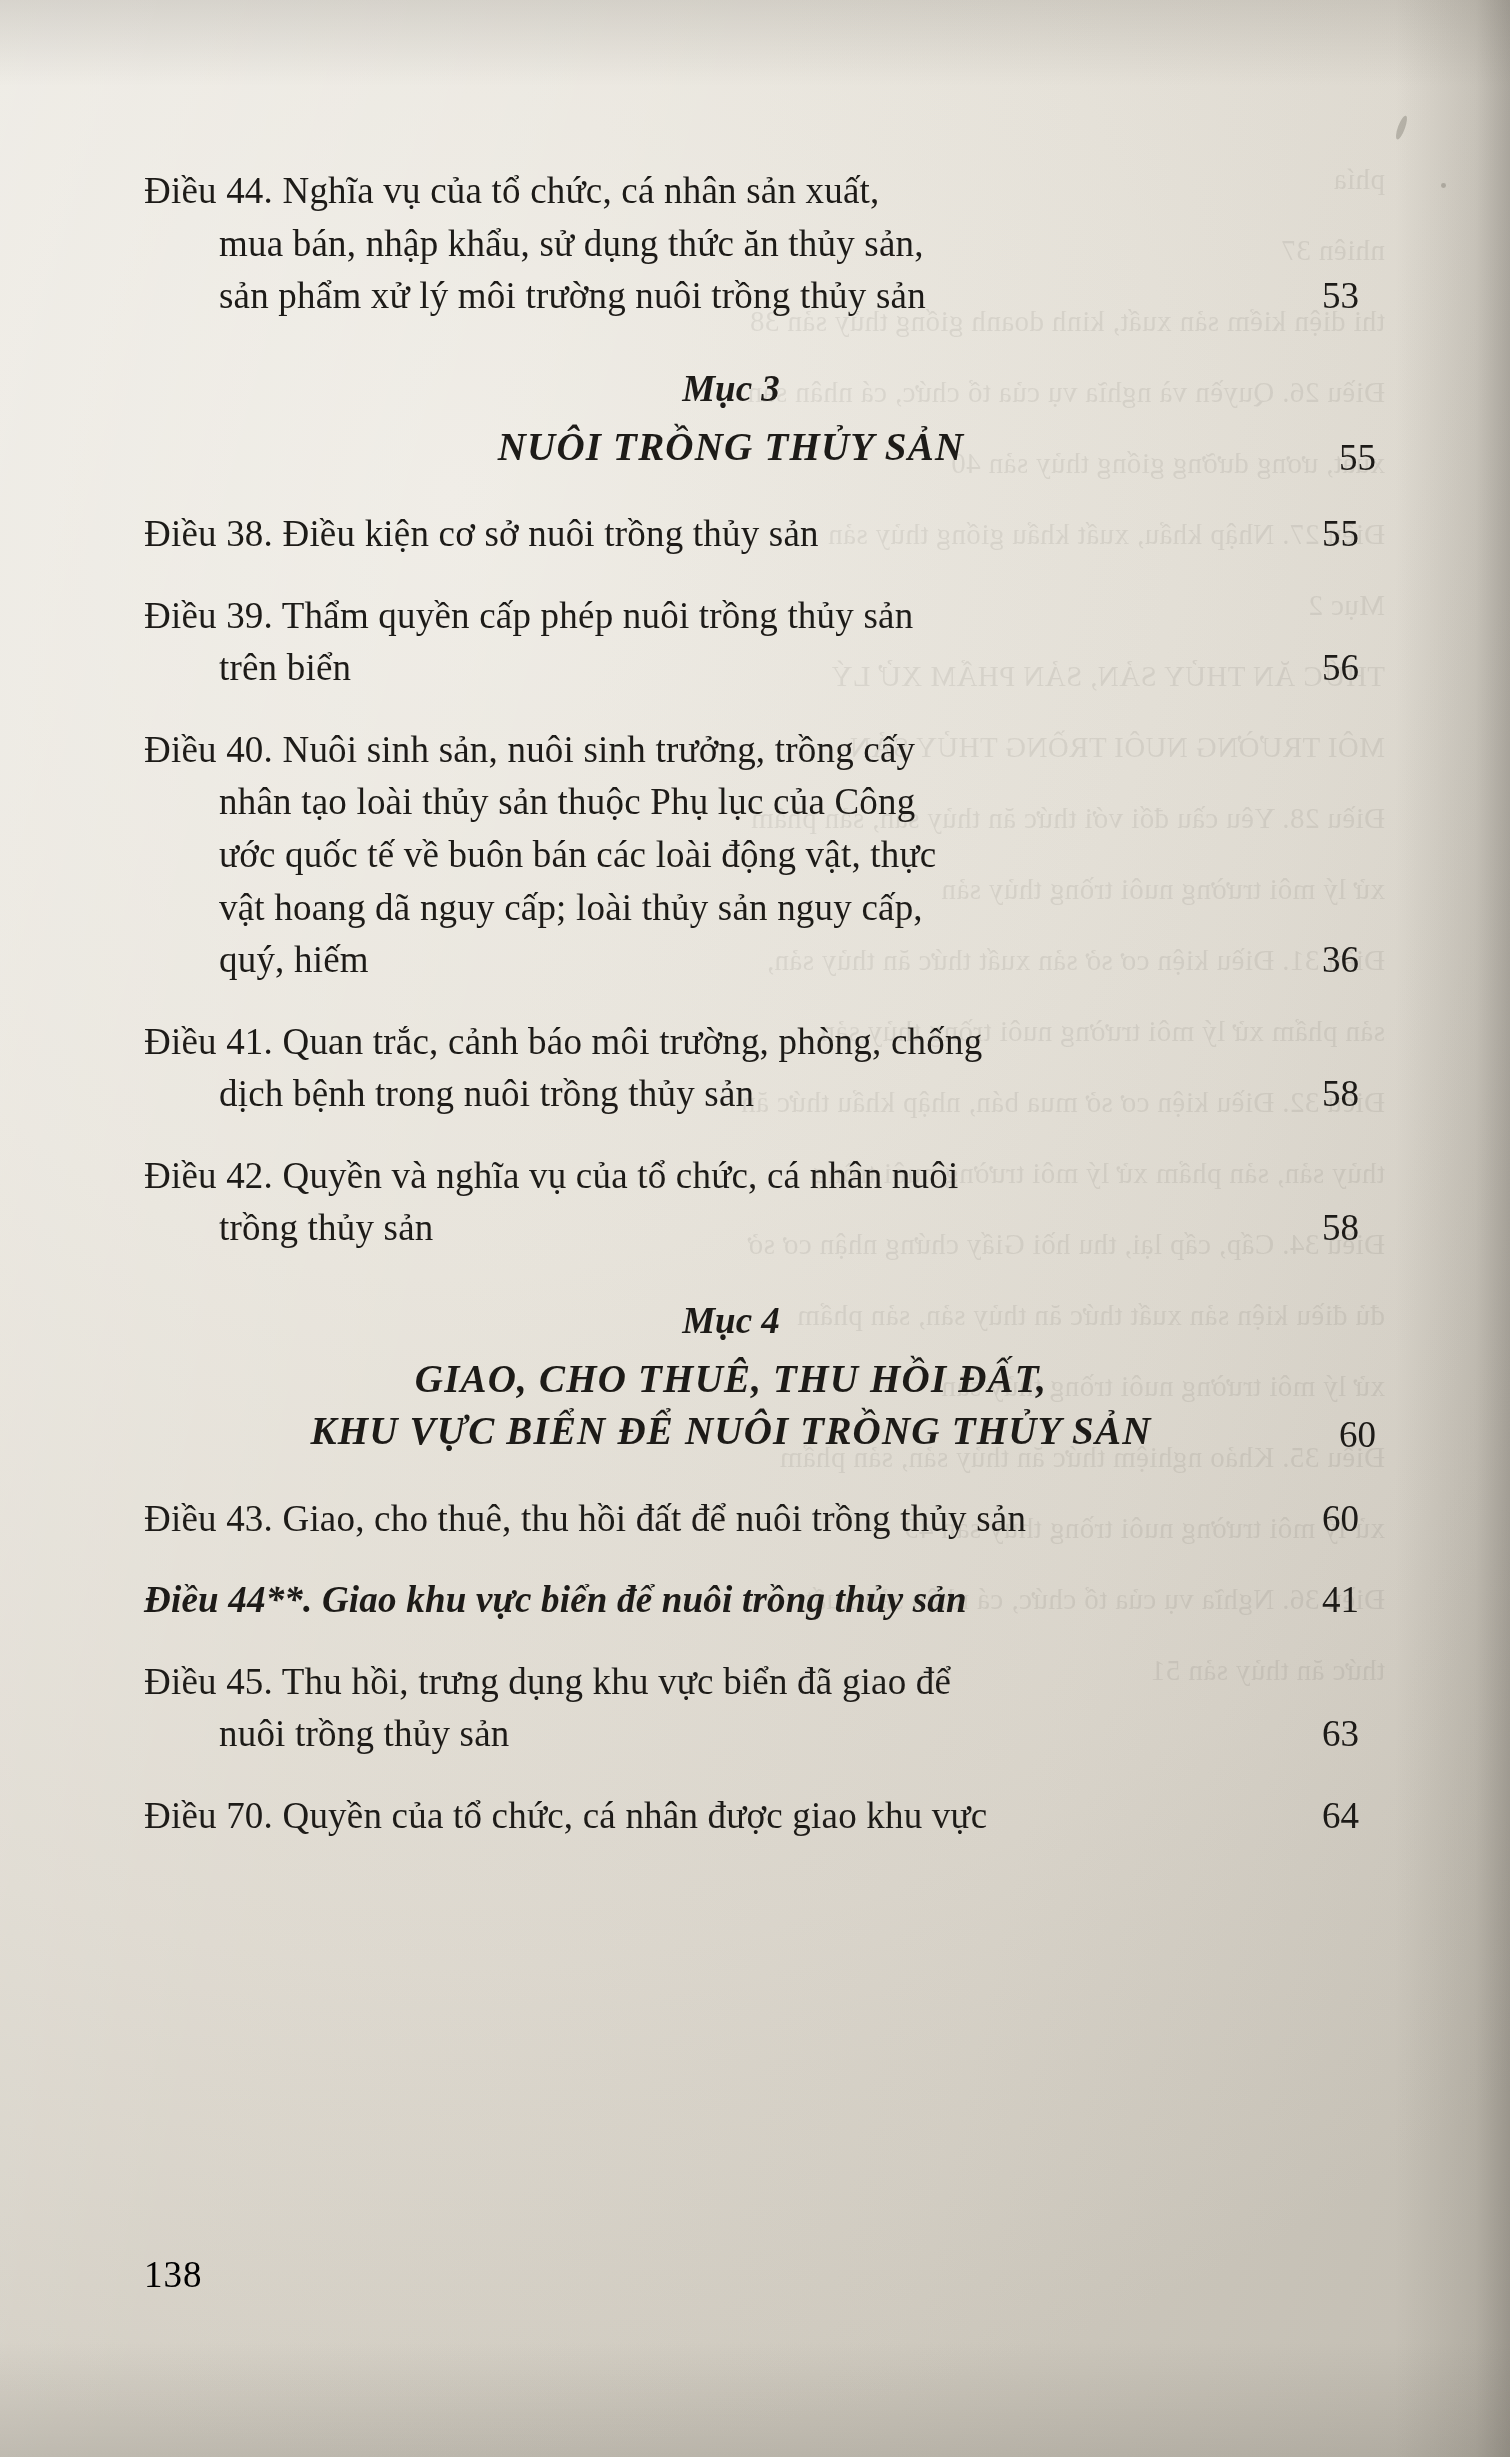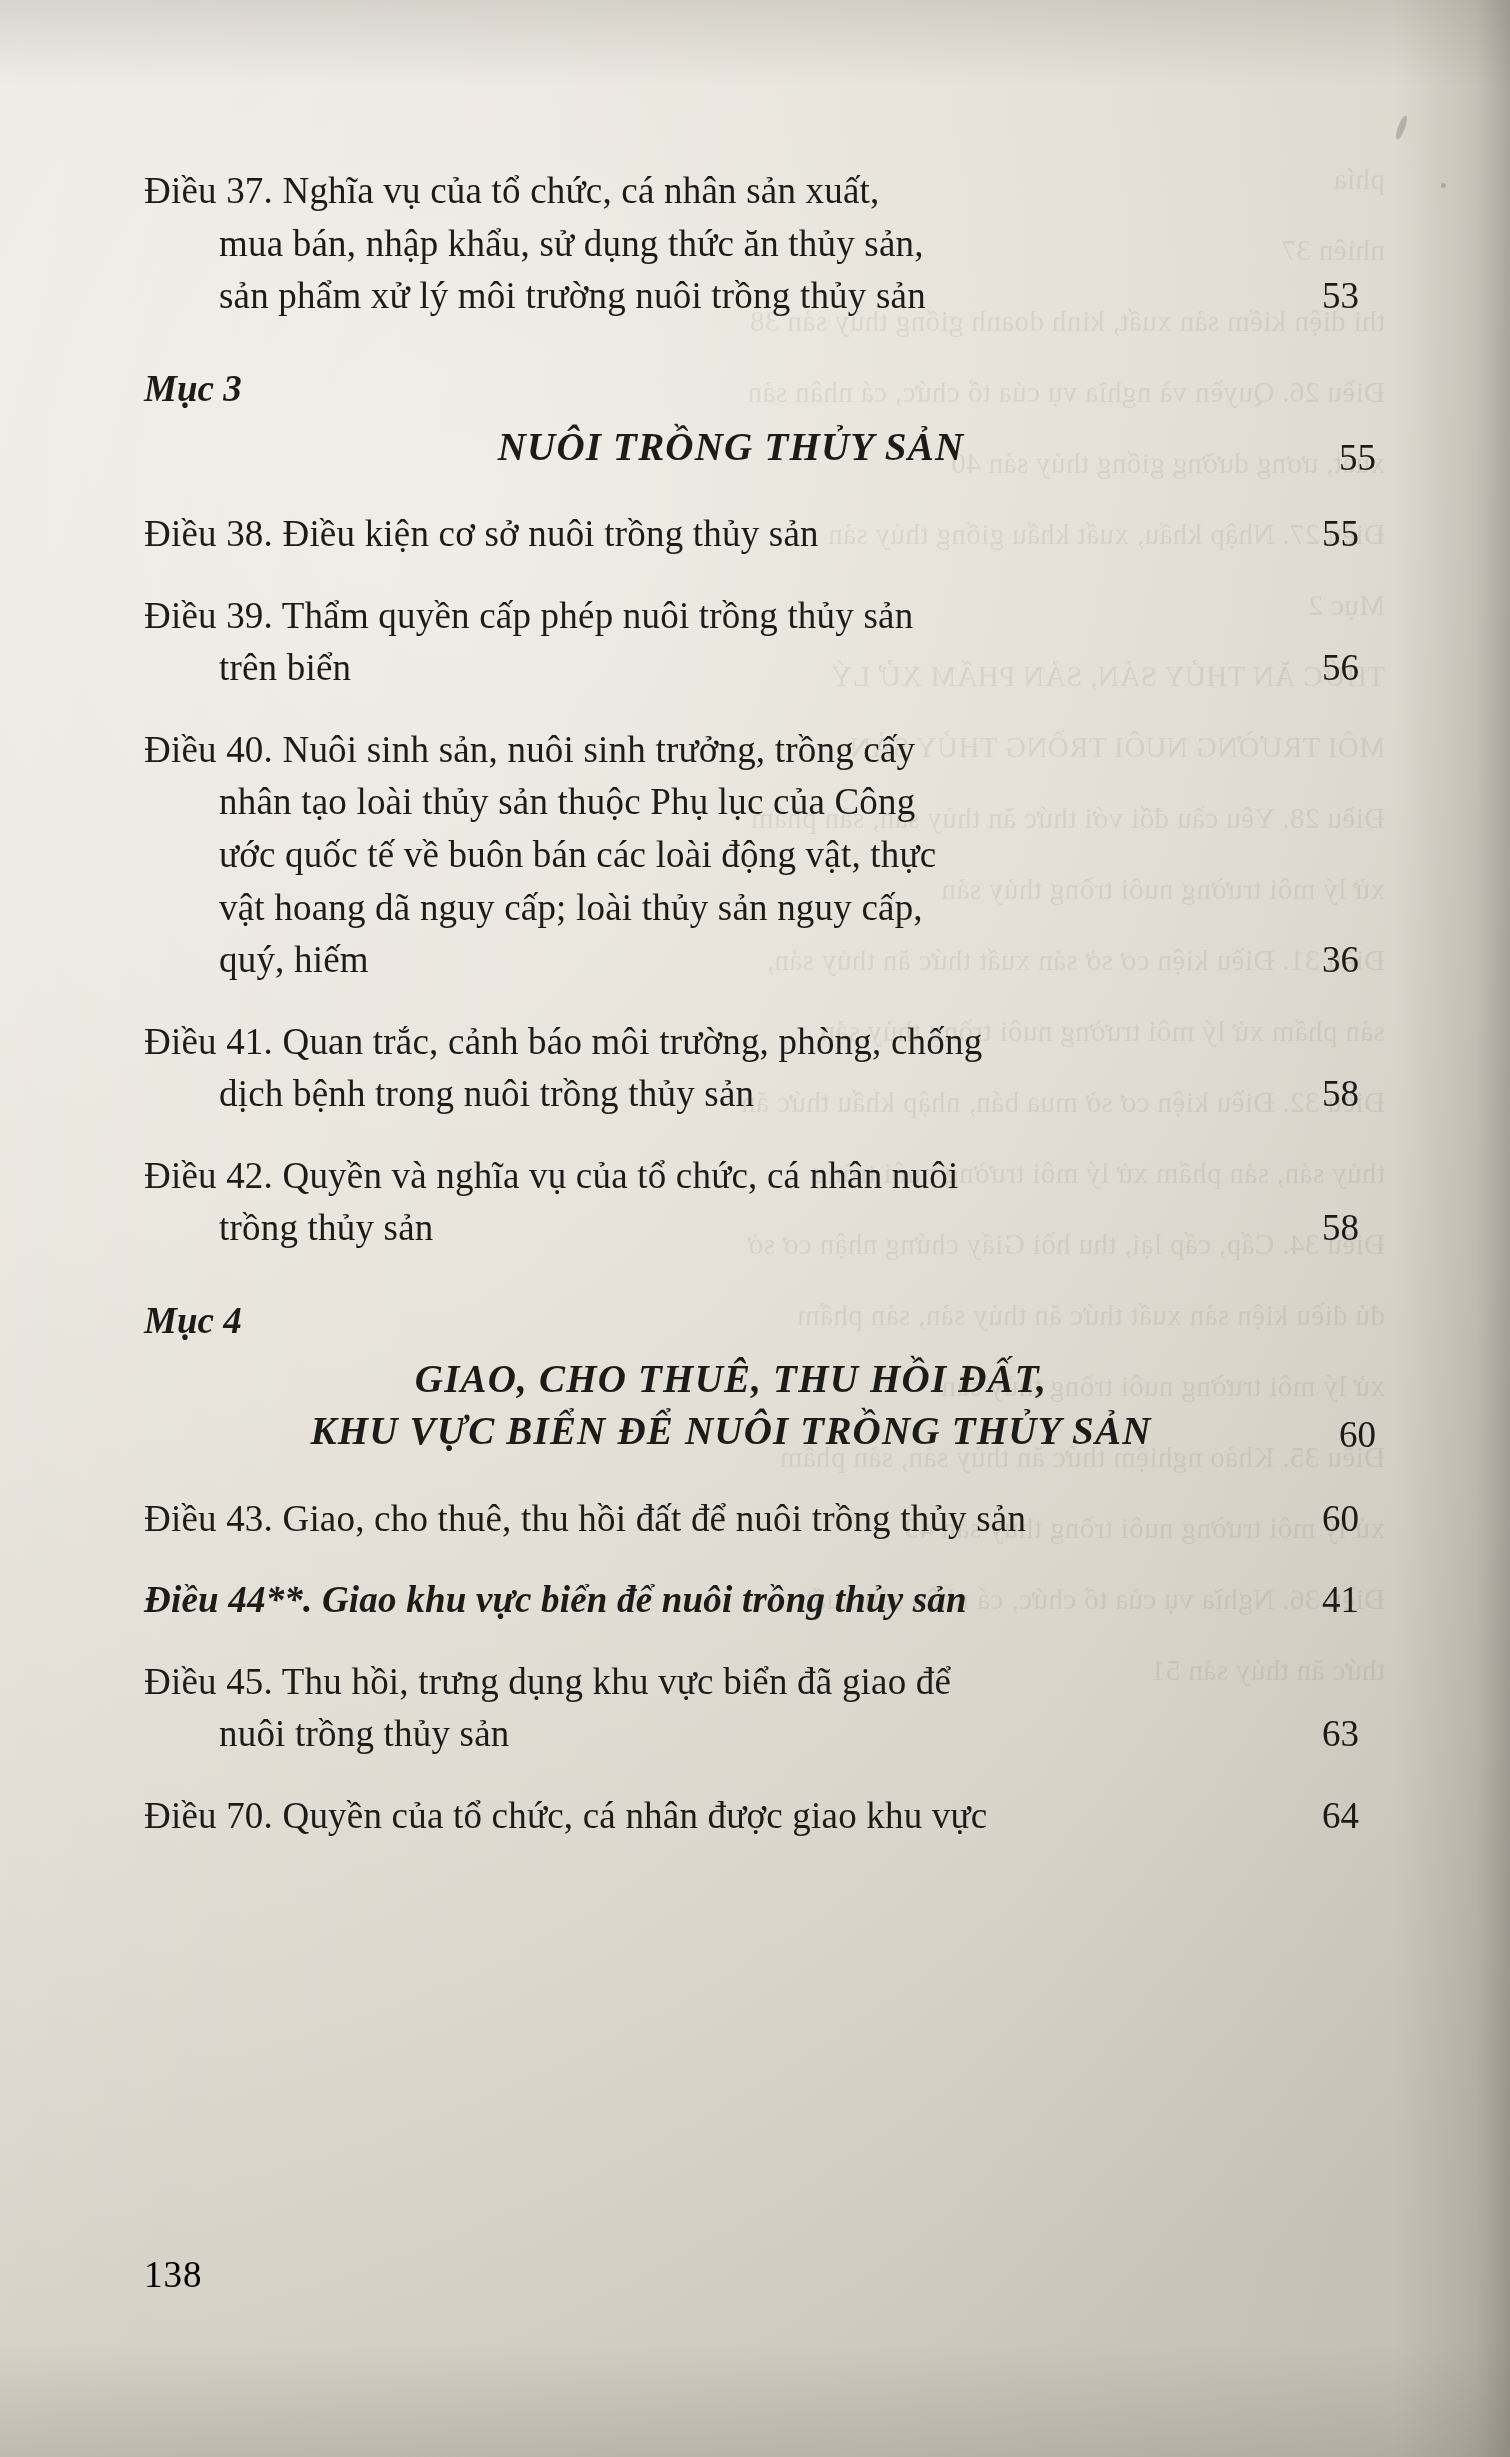--- a/index.html
+++ b/index.html
@@ -99,20 +99,21 @@
     align-self: flex-end;
     line-height: 1.42;
   }
   .entry.top-num .entry-page { align-self: flex-start; }
 
   .section-head {
     margin: 44px 0 35px 0;
     position: relative;
   }
   .section-head .muc {
+    text-align: center;
     font-style: italic;
     font-weight: bold;
     font-size: 37px;
     margin-bottom: 11.5px;
     padding-right: 58px;
   }
   .section-head .title {
     text-align: center;
     font-style: italic;
     font-weight: bold;
@@ -181,21 +182,21 @@
   <div class="edge-shadow-right"></div>
   <div class="edge-shadow-bottom"></div>
 
   <div class="speck" style="left:1398px; top:115px; width:6.7px; height:25px; transform:rotate(20deg); background:rgba(80,75,66,0.28);"></div>
   <div class="speck" style="left:1441px; top:183px; width:4.8px; height:4.8px;"></div>
 
   <div class="content">
 
     <div class="entry">
       <div class="entry-text">
-        <span>Điều 37. Nghĩa vụ của tổ chức, cá nhân sản xuất,</span>
+        <span>Điều 44. Nghĩa vụ của tổ chức, cá nhân sản xuất,</span>
         <span class="cont">mua bán, nhập khẩu, sử dụng thức ăn thủy sản,</span>
         <span class="cont">sản phẩm xử lý môi trường nuôi trồng thủy sản</span>
       </div>
       <div class="entry-page">53</div>
     </div>
 
     <div class="section-head sec3">
       <div class="muc">Mục 3</div>
       <div class="title">NUÔI TRỒNG THỦY SẢN</div>
       <div class="sec-page">55</div>

